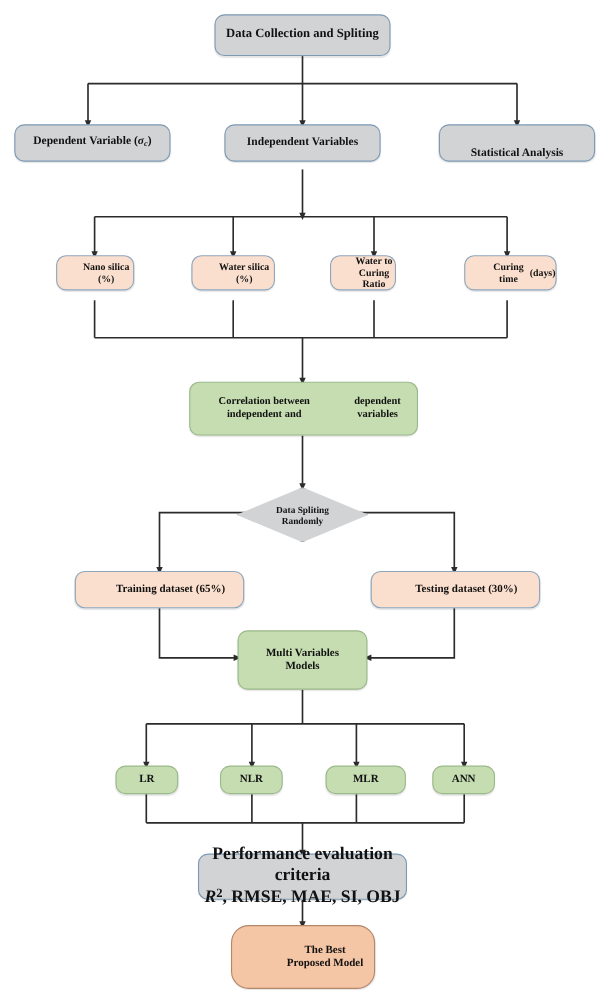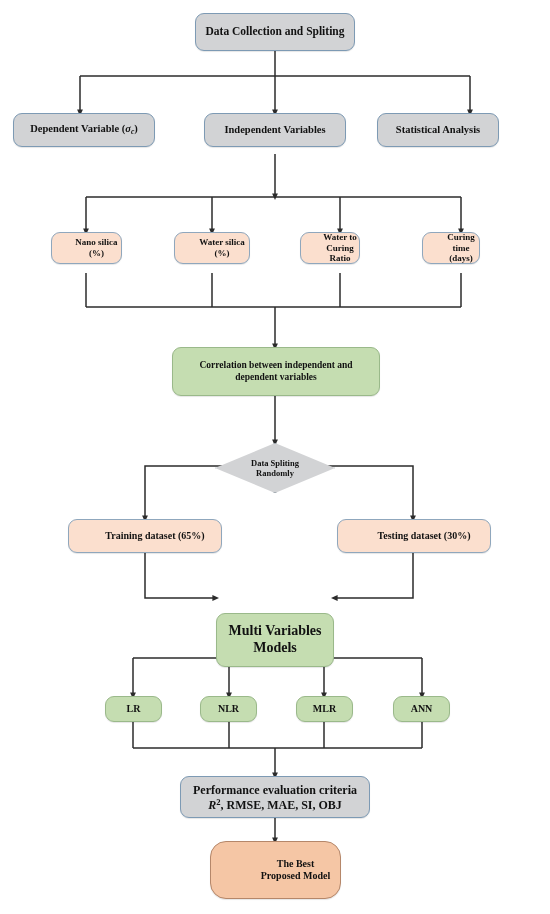--- a/index.html
+++ b/index.html
@@ -91,80 +91,80 @@
   <div class="node gray" style="left:195px;top:13px;width:160px;height:38px;font-size:11.5px;">
     <span>Data Collection and Spliting</span>
   </div>
 
   <div class="node gray" style="left:204px;top:113px;width:142px;height:34px;font-size:10.5px;">
     <span>Independent Variables</span>
   </div>
   <div class="node gray" style="left:13px;top:113px;width:142px;height:34px;font-size:10.5px;">
     <span><span>Dependent Variable (</span><span class="ital">σ</span><span class="sub">c</span><span>)</span></span>
   </div>
-  <div class="node gray" style="left:377px;top:113px;width:122px;height:34px;font-size:10.5px;">
+  <div class="node gray" style="left:399px;top:113px;width:142px;height:34px;font-size:10.5px;align-items:flex-end;">
     <span>Statistical Analysis</span>
   </div>
 
   <div class="node peach" style="left:51px;top:232px;width:71px;height:32px;font-size:9px;flex-direction:column;">
     <span>Nano silica</span>
     <span>(%)</span>
   </div>
   <div class="node peach" style="left:174px;top:232px;width:76px;height:32px;font-size:9px;flex-direction:column;">
     <span>Water silica</span>
     <span>(%)</span>
   </div>
   <div class="node peach" style="left:300px;top:232px;width:60px;height:32px;font-size:9px;flex-direction:column;">
     <span>Water to</span>
     <span>Curing Ratio</span>
   </div>
-  <div class="node peach" style="left:422px;top:232px;width:58px;height:32px;font-size:9px;flex-direction:column;">
+  <div class="node peach" style="left:422px;top:232px;width:84px;height:32px;font-size:9px;flex-direction:row;">
     <span>Curing time</span>
     <span>(days)</span>
   </div>
 
-  <div class="node green" style="left:172px;top:347px;width:208px;height:49px;font-size:9.5px;flex-direction:column;">
+  <div class="node green" style="left:172px;top:347px;width:208px;height:49px;font-size:9.5px;">
     <span>Correlation between independent and</span>
     <span>dependent variables</span>
   </div>
 
   <div class="diamond-wrap" style="left:215px;top:443px;width:120px;height:50px;">
     <div class="diamond-shape"></div>
     <div class="diamond-txt" style="font-size:8.5px;flex-direction:column;">
       <span>Data Spliting</span>
       <span>Randomly</span>
     </div>
   </div>
 
   <div class="node peach" style="left:68px;top:519px;width:154px;height:34px;font-size:10px;">
     <span>Training dataset (65%)</span>
   </div>
   <div class="node peach" style="left:337px;top:519px;width:154px;height:34px;font-size:10px;">
     <span>Testing dataset (30%)</span>
   </div>
 
-  <div class="node green" style="left:216px;top:573px;width:118px;height:54px;font-size:14px;flex-direction:column;margin-top:40px;">
+  <div class="node green" style="left:216px;top:573px;width:118px;height:54px;font-size:10px;flex-direction:column;">
     <span>Multi Variables</span>
     <span>Models</span>
   </div>
 
   <div class="node green" style="left:105px;top:696px;width:57px;height:26px;font-size:10px;">
     <span>LR</span>
   </div>
   <div class="node green" style="left:200px;top:696px;width:57px;height:26px;font-size:10px;">
     <span>NLR</span>
   </div>
-  <div class="node green" style="left:296px;top:696px;width:57px;height:26px;font-size:10px;">
+  <div class="node green" style="left:296px;top:696px;width:73px;height:26px;font-size:10px;">
     <span>MLR</span>
   </div>
   <div class="node green" style="left:393px;top:696px;width:57px;height:26px;font-size:10px;">
     <span>ANN</span>
   </div>
 
-  <div class="node gray" style="left:180px;top:776px;width:190px;height:42px;font-size:12px;flex-direction:column;">
+  <div class="node gray" style="left:180px;top:776px;width:190px;height:42px;font-size:16px;flex-direction:column;">
     <span>Performance evaluation criteria</span>
     <span><span class="ital">R</span><span class="sup">2</span><span>, RMSE, MAE, SI, OBJ</span></span>
   </div>
 
   <div class="node salmon" style="left:210px;top:841px;width:131px;height:58px;font-size:10px;flex-direction:column;">
     <span>The Best</span>
     <span>Proposed Model</span>
   </div>
 
 </div>

